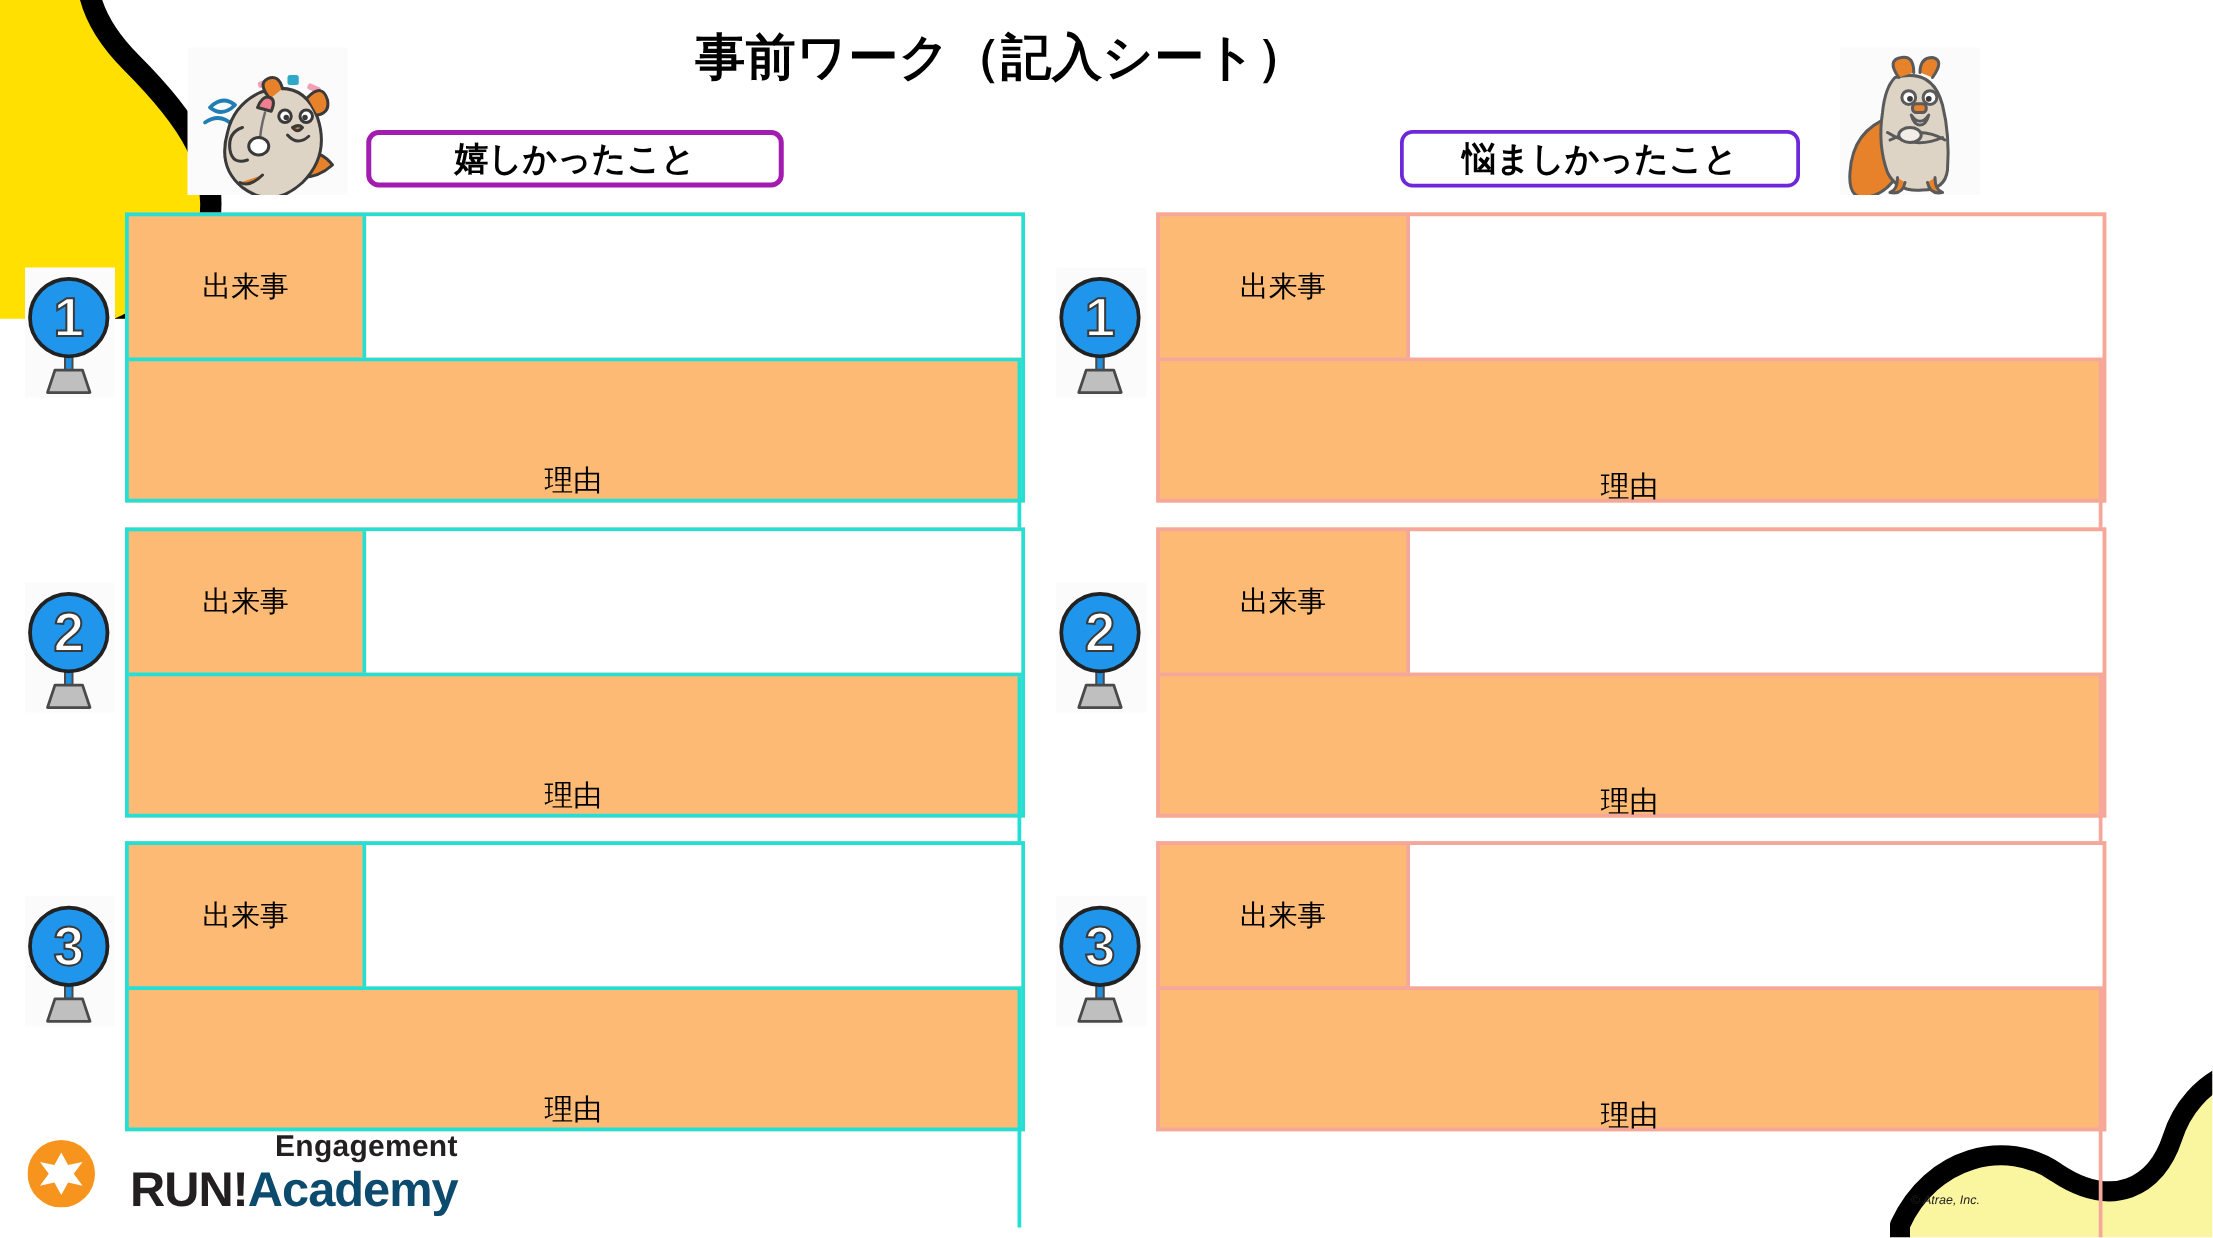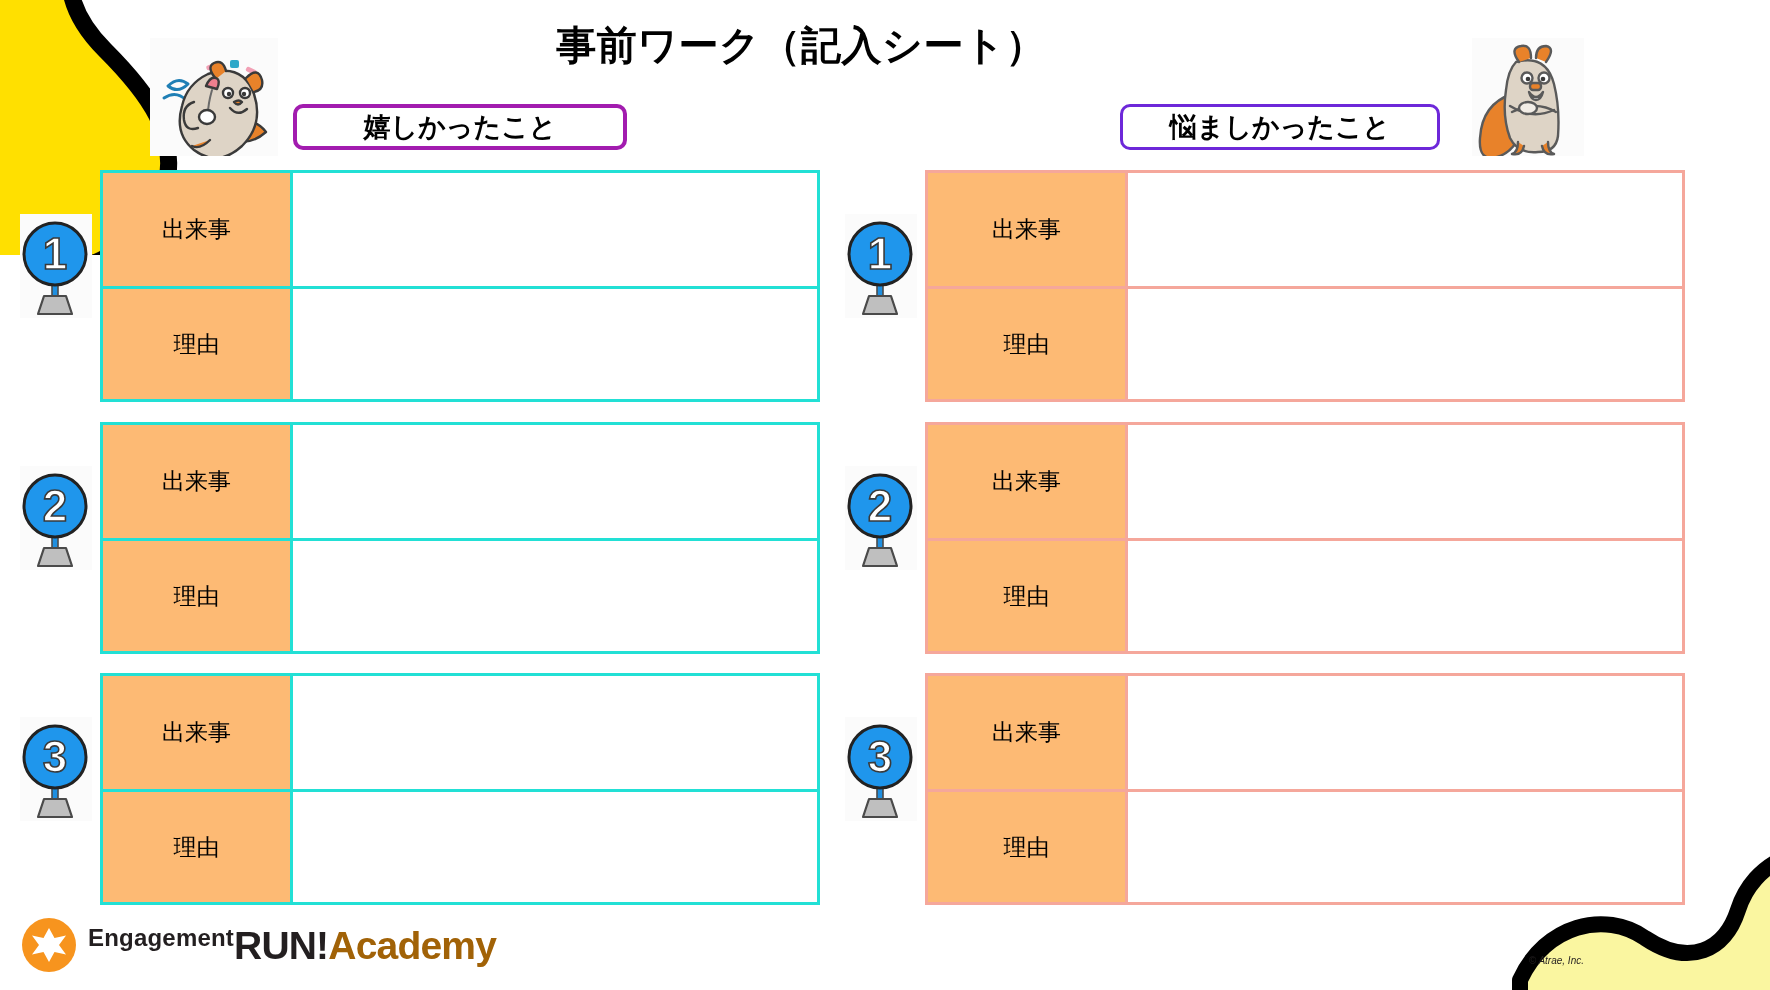--- a/index.html
+++ b/index.html
@@ -89,21 +89,21 @@
     background: #fdba74;
   }
   .tbl-teal { border-color: #22E0D5; }
   .tbl-pink { border-color: #F5A79B; }
 
   .trow {
     display: flex;
     height: 113px;
     box-sizing: border-box;
   }
-  .trow + .trow { border-top-style: solid; border-top-width: 3px; }
+  .trow + .trow { border-top-style: solid; border-top-width: 3px; flex-direction: column; }
   .tbl-teal .trow + .trow { border-top-color: #22E0D5; }
   .tbl-pink .trow + .trow { border-top-color: #F5A79B; }
 
   .tlabel {
     flex: 0 0 190px;
     display: flex;
     align-items: center;
     justify-content: center;
     font-size: 23px;
     color: #000000;
@@ -123,35 +123,35 @@
   
   .logo {
     position: absolute;
     left: 22px;
     bottom: 18px;
     display: flex;
     align-items: center;
     gap: 12px;
   }
   .logo-mark { width: 54px; height: 54px; flex: 0 0 54px; }
-  .logo-words { display: flex; flex-direction: row; line-height: 1; }
+  .logo-words { display: flex; flex-direction: column; line-height: 1; align-items: flex-end; }
   .logo-top {
     font-size: 24px;
     font-weight: bold;
     color: #231f20;
     letter-spacing: 0.2px;
     margin-bottom: 3px;
   }
   .logo-bottom {
     font-size: 39px;
     font-weight: bold;
     letter-spacing: -0.8px;
   }
-  .logo-run { color: #231f20; }
-  .logo-academy { color: #a16207; }
+  .logo-run { color: #231f20; margin-left: 16px; }
+  .logo-academy { color: #0c4a6e; }
 
   .copyright {
     position: absolute;
     right: 186px;
     bottom: 24px;
     font-size: 10px;
     font-style: italic;
     font-weight: normal;
     color: #231f20;
   }

